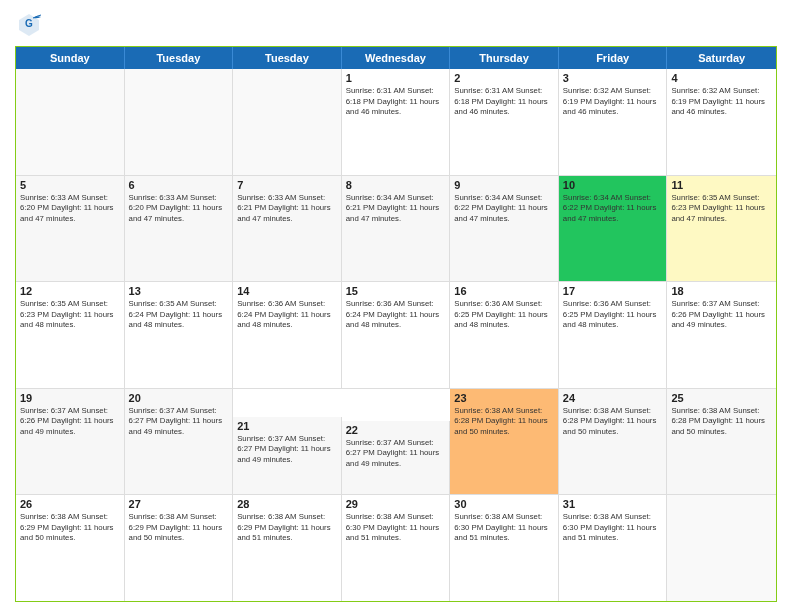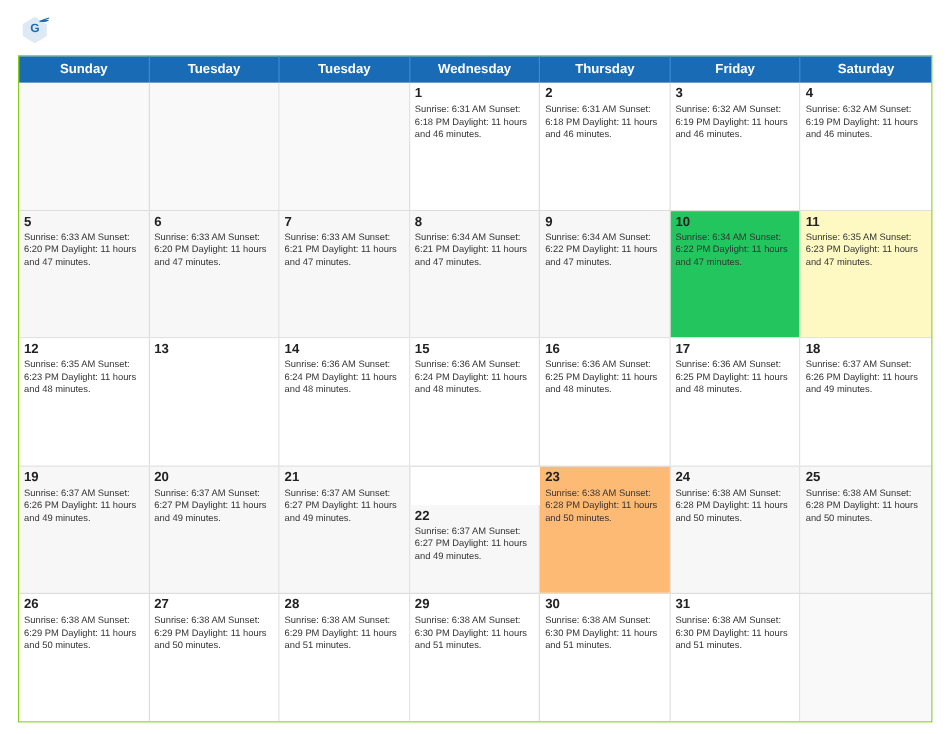--- a/index.html
+++ b/index.html
@@ -238,20 +238,24 @@
         <div class="cal-row">
           <div class="cal-cell">
             <div class="day-num">12</div>
             <div class="day-info">Sunrise: 6:35 AM
 Sunset: 6:23 PM
 Daylight: 11 hours
 and 48 minutes.</div>
           </div>
           <div class="cal-cell">
             <div class="day-num">13</div>
+            <div class="day-info">Sunrise: 6:35 AM
+Sunset: 6:24 PM
+Daylight: 11 hours
+and 48 minutes.</div>
           </div>
           <div class="cal-cell">
             <div class="day-num">14</div>
             <div class="day-info">Sunrise: 6:36 AM
 Sunset: 6:24 PM
 Daylight: 11 hours
 and 48 minutes.</div>
           </div>
           <div class="cal-cell">
             <div class="day-num">15</div>
@@ -290,21 +294,21 @@
 Daylight: 11 hours
 and 49 minutes.</div>
           </div>
           <div class="cal-cell" style="background: rgb(247, 247, 247);">
             <div class="day-num">20</div>
             <div class="day-info">Sunrise: 6:37 AM
 Sunset: 6:27 PM
 Daylight: 11 hours
 and 49 minutes.</div>
           </div>
-          <div class="cal-cell" style="background: rgb(247, 247, 247);">
+          <div class="cal-cell" style="background: rgb(247, 247, 247); margin-top: 28px;">
             <div class="day-num">21</div>
             <div class="day-info">Sunrise: 6:37 AM
 Sunset: 6:27 PM
 Daylight: 11 hours
 and 49 minutes.</div>
           </div>
           <div class="cal-cell" style="background: rgb(247, 247, 247); margin-top: 32px;">
             <div class="day-num">22</div>
             <div class="day-info">Sunrise: 6:37 AM
 Sunset: 6:27 PM

